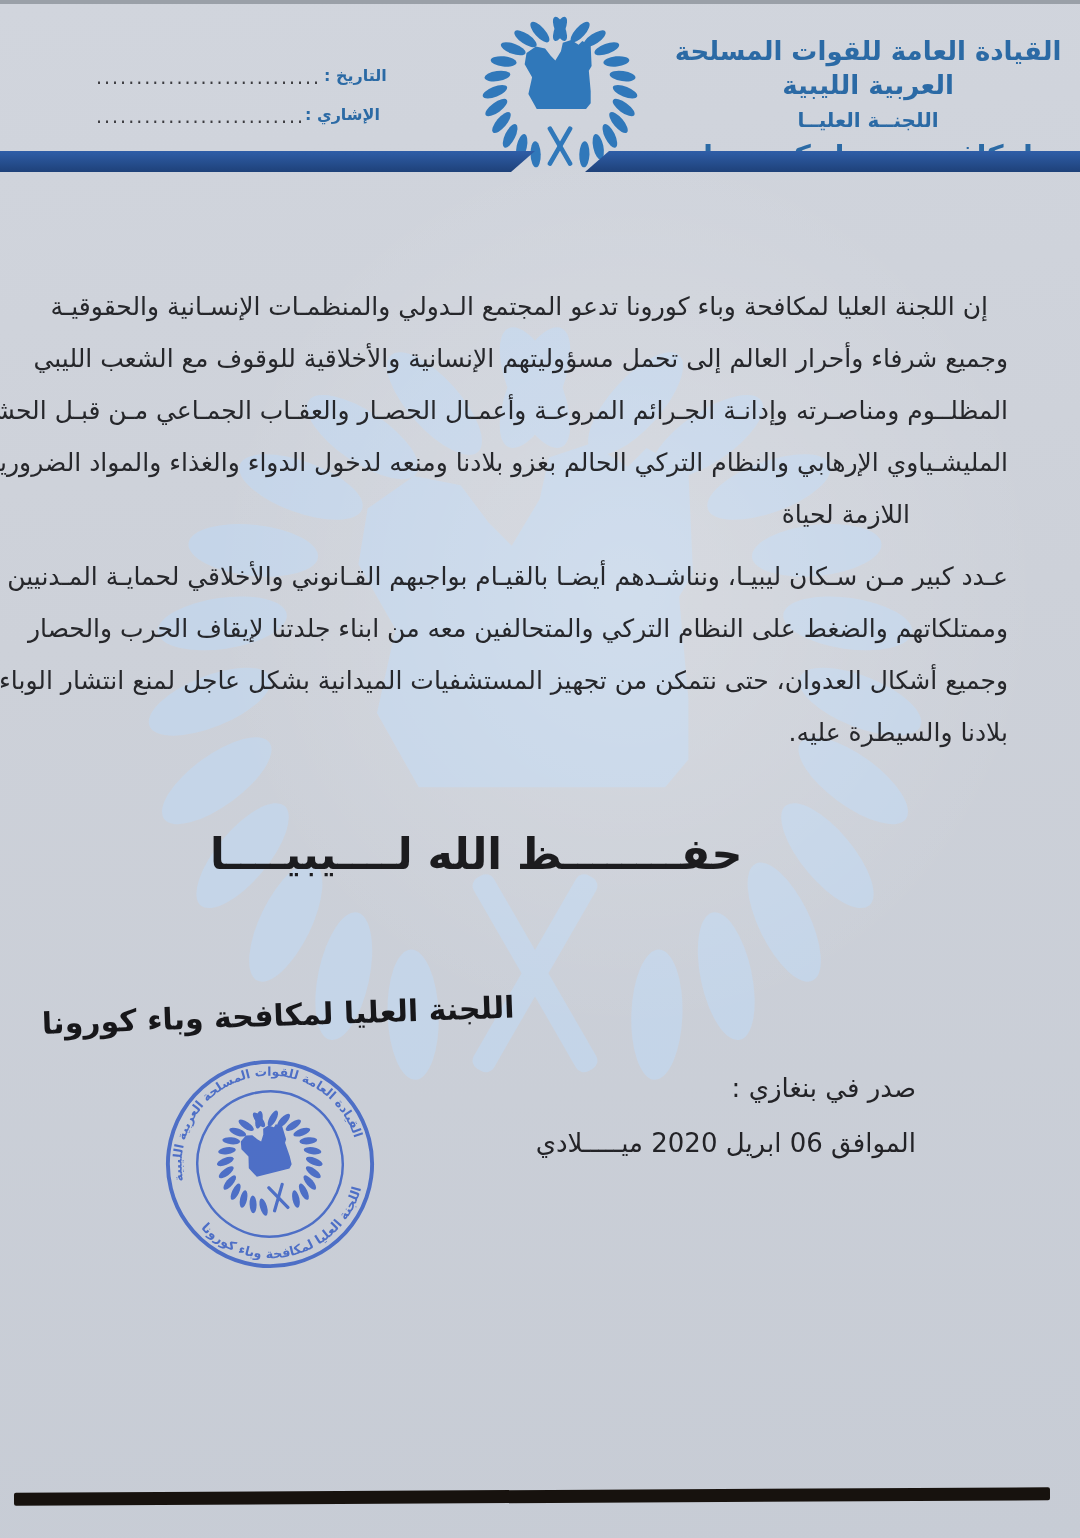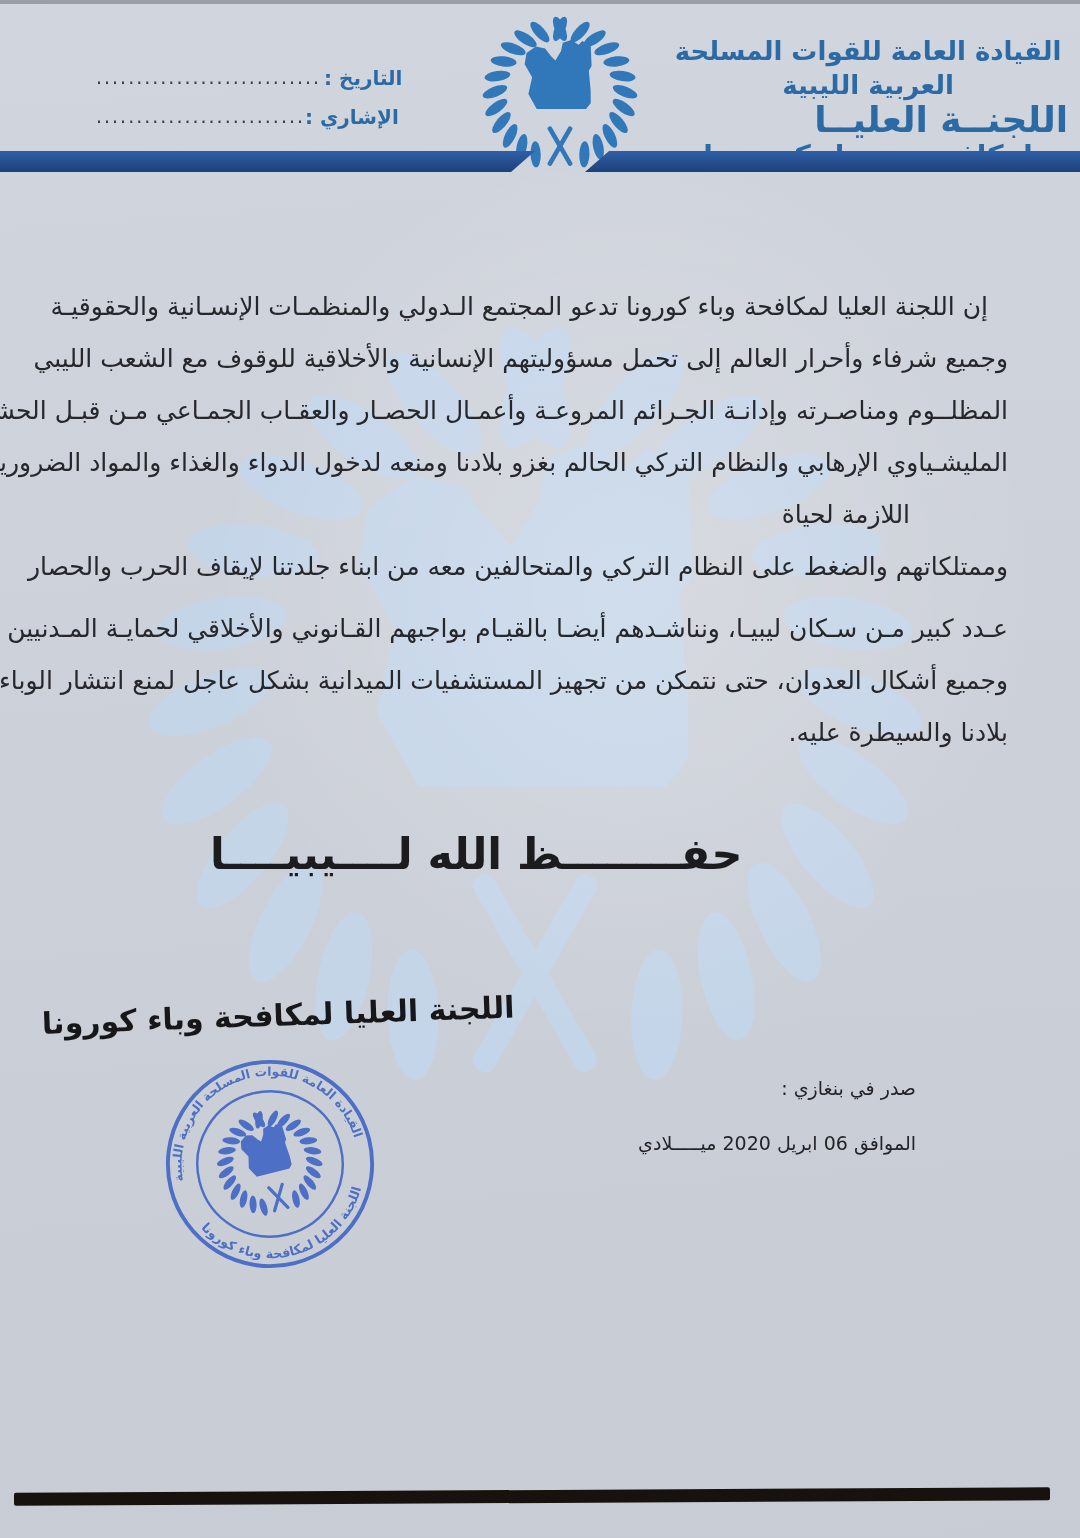--- a/index.html
+++ b/index.html
@@ -7,25 +7,25 @@
     position:relative;width:1080px;height:1538px;margin:4px auto;overflow:hidden;
     background:linear-gradient(176deg,#d1d5dd 0%,#cdd1d9 40%,#c7ccd5 100%);
     font-family:"DejaVu Sans",sans-serif;color:#26272b;
   }
   .sheen{position:absolute;inset:0;pointer-events:none;
     background:radial-gradient(ellipse 60% 45% at 58% 38%,rgba(255,255,255,.20),rgba(255,255,255,0) 65%);}
   
   .hdr-right{position:absolute;top:30px;right:12px;width:400px;text-align:center;
     color:#2b6aa5;direction:rtl;font-weight:bold;}
   .org1{font-size:26px;line-height:34px;}
-  .org2{font-size:36px;line-height:36px;letter-spacing:1px;text-align:right;}
+  .org2{font-size:20px;line-height:36px;letter-spacing:1px;}
   .org3{font-size:28px;line-height:36px;}
   .emblem-top{position:absolute;top:8px;left:467px;width:186px;height:164px;color:#3078ba;}
   .emblem-top svg,.watermark svg{width:100%;height:100%;display:block;}
-  .fld-label{position:absolute;color:#2b6aa5;font-weight:bold;font-size:20px;direction:rtl;white-space:nowrap;}
+  .fld-label{position:absolute;color:#2b6aa5;font-weight:bold;font-size:16px;direction:rtl;white-space:nowrap;}
   .lbl-date{left:324px;top:62px;}
   .lbl-ref{left:305px;top:101px;}
   .dots{position:absolute;font-size:19px;letter-spacing:2px;color:#3c3c40;overflow:hidden;
     white-space:nowrap;height:28px;}
   .dots-date{left:96px;top:62px;width:226px;}
   .dots-ref{left:96px;top:101px;width:208px;}
   .bar{position:absolute;top:147px;height:21px;background:linear-gradient(#2f5ea8,#1e4179);}
   .bar-l{left:0;width:535px;clip-path:polygon(0 0,100% 0,calc(100% - 24px) 100%,0 100%);}
   .bar-r{left:585px;width:495px;clip-path:polygon(24px 0,100% 0,100% 100%,0 100%);}
   
@@ -41,21 +41,21 @@
   .line.newpara{margin-top:10px;}
   .slogan{position:absolute;top:818px;left:210px;width:620px;height:64px;line-height:64px;
     text-align:left;direction:rtl;font-size:43px;font-weight:bold;color:#1c1c1f;}
   
   .signature{position:absolute;top:1002px;left:42px;direction:rtl;font-size:30px;font-weight:bold;
     color:#17171a;transform:rotate(-2deg);transform-origin:left center;white-space:nowrap;}
   .stamp{position:absolute;top:1052px;left:162px;width:216px;height:216px;color:#3d62c4;
     opacity:.88;transform:rotate(-14deg);}
   .stamp svg{width:100%;height:100%;display:block;}
   .issued{position:absolute;top:1066px;left:560px;width:356px;text-align:right;direction:rtl;
-    font-size:19px;color:#232327;}
+    font-size:26px;color:#232327;}
   .issued div{line-height:36px;margin-bottom:19px;white-space:nowrap;}
   .bottom-bar{position:absolute;top:1486px;left:14px;width:1036px;height:13px;background:#17120e;
     transform:rotate(-.3deg);border-radius:2px;}
 </style>
 </head>
 <body>
 
 <svg width="0" height="0" style="position:absolute" aria-hidden="true">
   <defs>
     <symbol id="emblem" viewBox="0 0 200 176">
@@ -123,22 +123,22 @@
 
   <div class="bar bar-l"></div>
   <div class="bar bar-r"></div>
 
   <main class="body-text">
     <div class="line indent1">إن اللجنة العليا لمكافحة وباء كورونا تدعو المجتمع الـدولي والمنظمـات الإنسـانية والحقوقيـة</div>
     <div class="line">وجميع شرفاء وأحرار العالم إلى تحمل مسؤوليتهم الإنسانية والأخلاقية للوقوف مع الشعب الليبي</div>
     <div class="line">المظلــوم ومناصـرته وإدانـة الجـرائم المروعـة وأعمـال الحصـار والعقـاب الجمـاعي مـن قبـل الحشـد</div>
     <div class="line">المليشـياوي الإرهابي والنظام التركي الحالم بغزو بلادنا ومنعه لدخول الدواء والغذاء والمواد الضرورية</div>
     <div class="line short">اللازمة لحياة</div>
+    <div class="line newpara">عـدد كبير مـن سـكان ليبيـا، ونناشـدهم أيضـا بالقيـام بواجبهم القـانوني والأخلاقي لحمايـة المـدنيين</div>
     <div class="line">وممتلكاتهم والضغط على النظام التركي والمتحالفين معه من ابناء جلدتنا لإيقاف الحرب والحصار</div>
-    <div class="line newpara">عـدد كبير مـن سـكان ليبيـا، ونناشـدهم أيضـا بالقيـام بواجبهم القـانوني والأخلاقي لحمايـة المـدنيين</div>
     <div class="line">وجميع أشكال العدوان، حتى نتمكن من تجهيز المستشفيات الميدانية بشكل عاجل لمنع انتشار الوباء في</div>
     <div class="line end">بلادنا والسيطرة عليه.</div>
   </main>
 
   <div class="slogan">حفــــــــظ الله لــــيبيــــا</div>
 
   <div class="signature">اللجنة العليا لمكافحة وباء كورونا</div>
 
   <div class="stamp">
     <svg viewBox="0 0 220 220">

